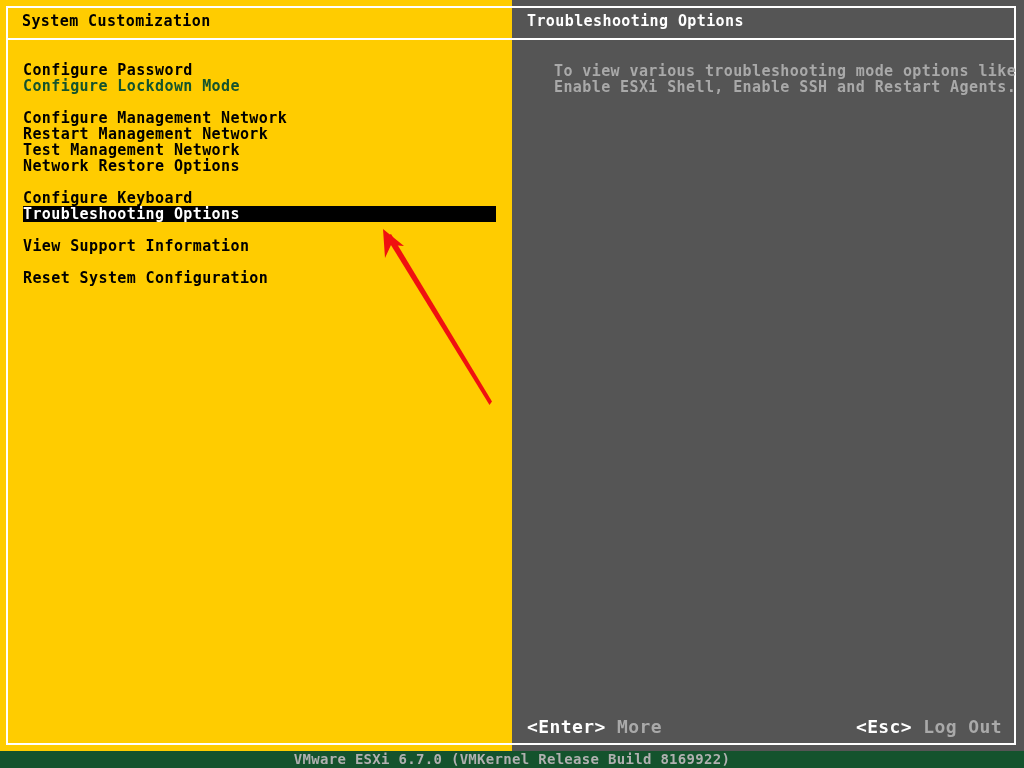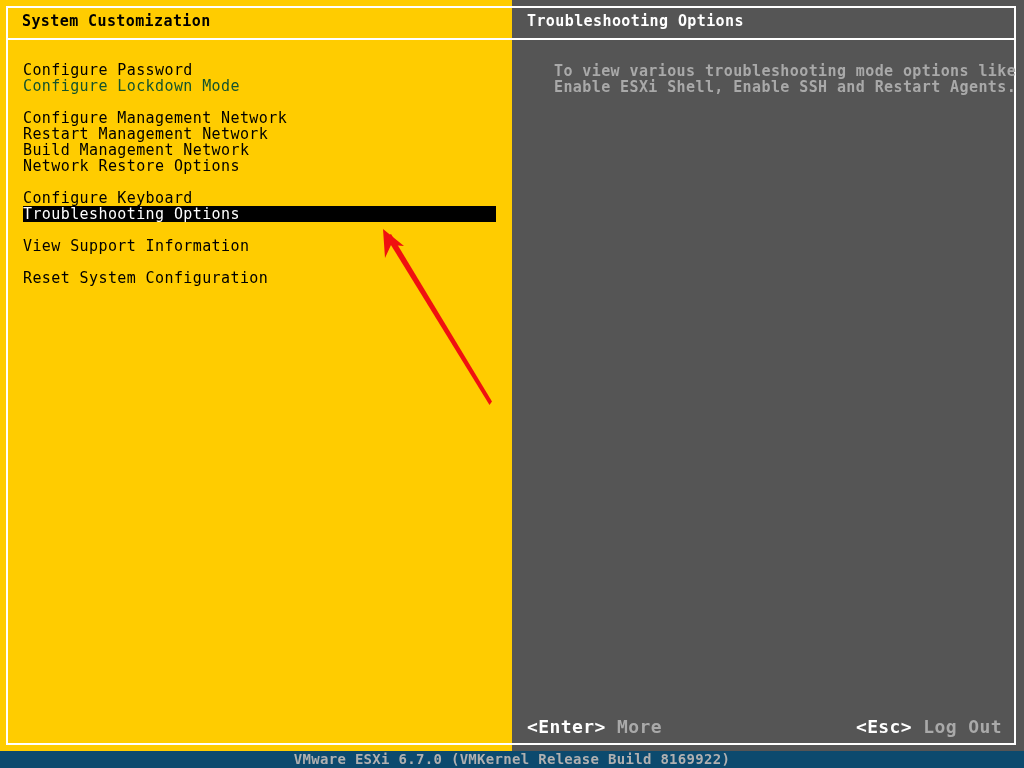--- a/index.html
+++ b/index.html
@@ -73,21 +73,21 @@
   }
   .menu-group {
     margin-bottom: 16px;
   }
   .menu-item {
     position: relative;
     height: 16px;
     line-height: 16px;
     font-size: 15px;
     color: #000000;
-    font-weight: normal;
+    font-weight: bold;
     letter-spacing: 0.4px;
     white-space: nowrap;
     padding-left: 23px;
     box-sizing: border-box;
   }
   .menu-item.disabled {
     color: #14532d;
   }
   .menu-item.selected {
     background: #000000;
@@ -172,21 +172,21 @@
   .hint .key   { color: #ffffff; }
   .hint .label { color: #a9a9a9; }
 
   
   #status-bar {
     position: absolute;
     left: 0;
     top: 751px;
     width: 1024px;
     height: 17px;
-    background: #0c4a6e;
+    background: #14532d;
     color: #b0b0b0;
     font-size: 14px;
     line-height: 17px;
     font-weight: bold;
     letter-spacing: 0.3px;
     text-align: center;
     white-space: nowrap;
   }
 
   
@@ -214,21 +214,21 @@
     <div id="menu">
 
       <div class="menu-group">
         <div class="menu-item">Configure Password</div>
         <div class="menu-item disabled">Configure Lockdown Mode</div>
       </div>
 
       <div class="menu-group">
         <div class="menu-item">Configure Management Network</div>
         <div class="menu-item">Restart Management Network</div>
-        <div class="menu-item">Build Management Network</div>
+        <div class="menu-item">Test Management Network</div>
         <div class="menu-item">Network Restore Options</div>
       </div>
 
       <div class="menu-group">
         <div class="menu-item">Configure Keyboard</div>
         <div class="menu-item selected">Troubleshooting Options</div>
       </div>
 
 
       <div class="menu-group">

